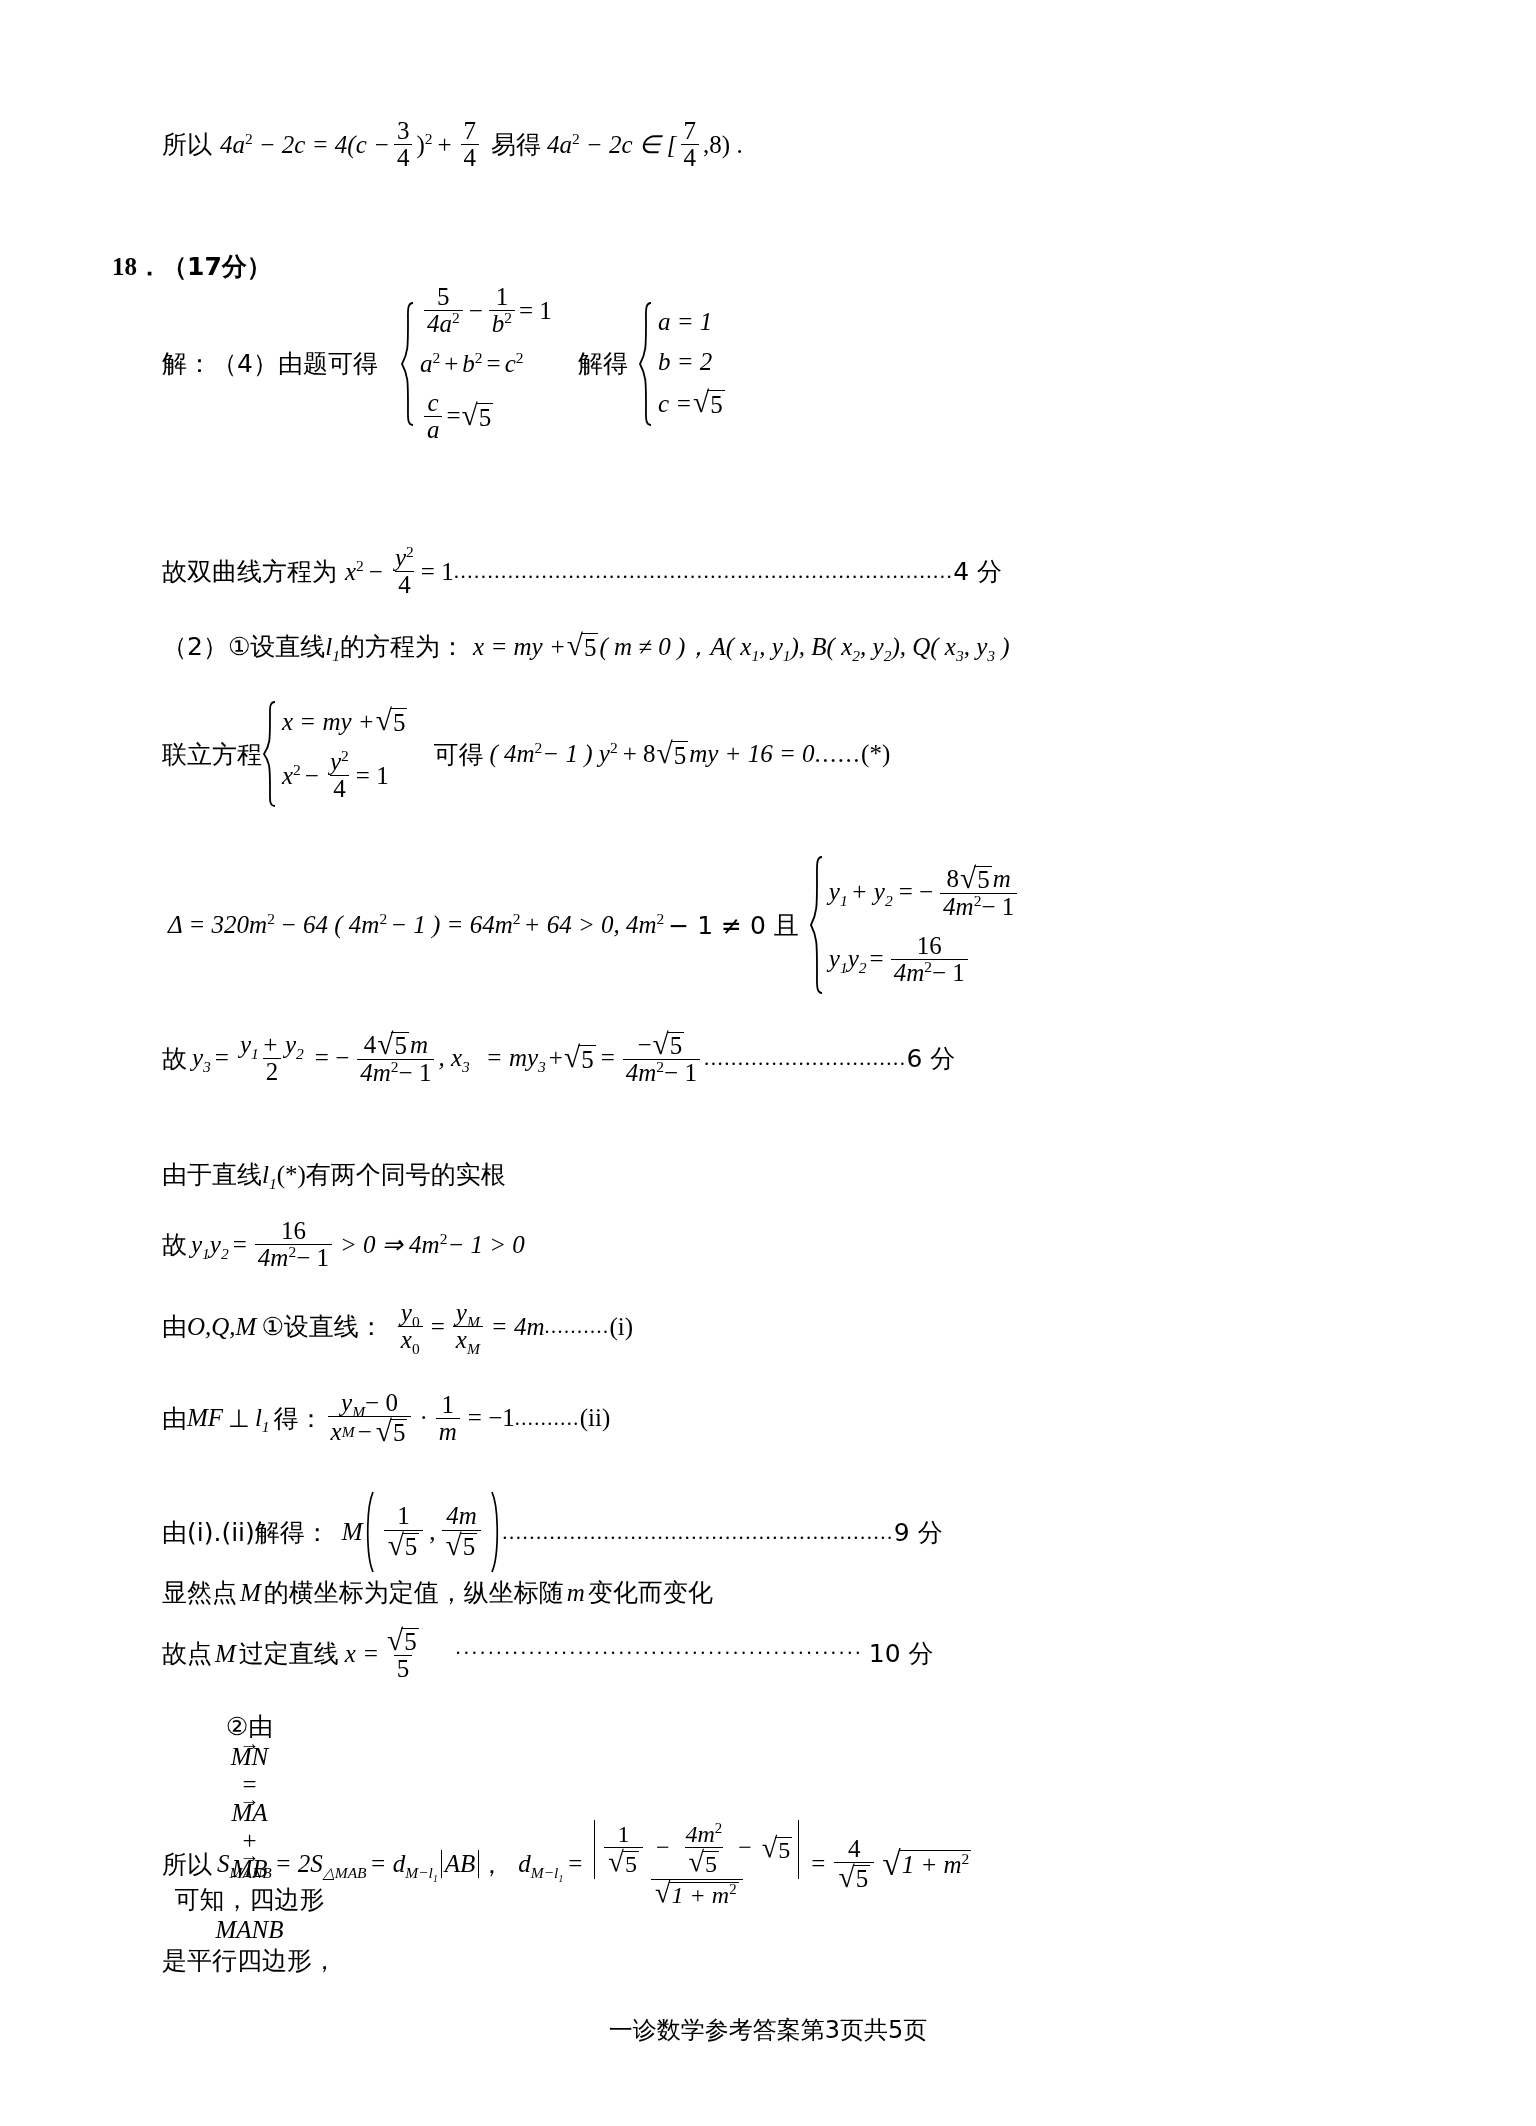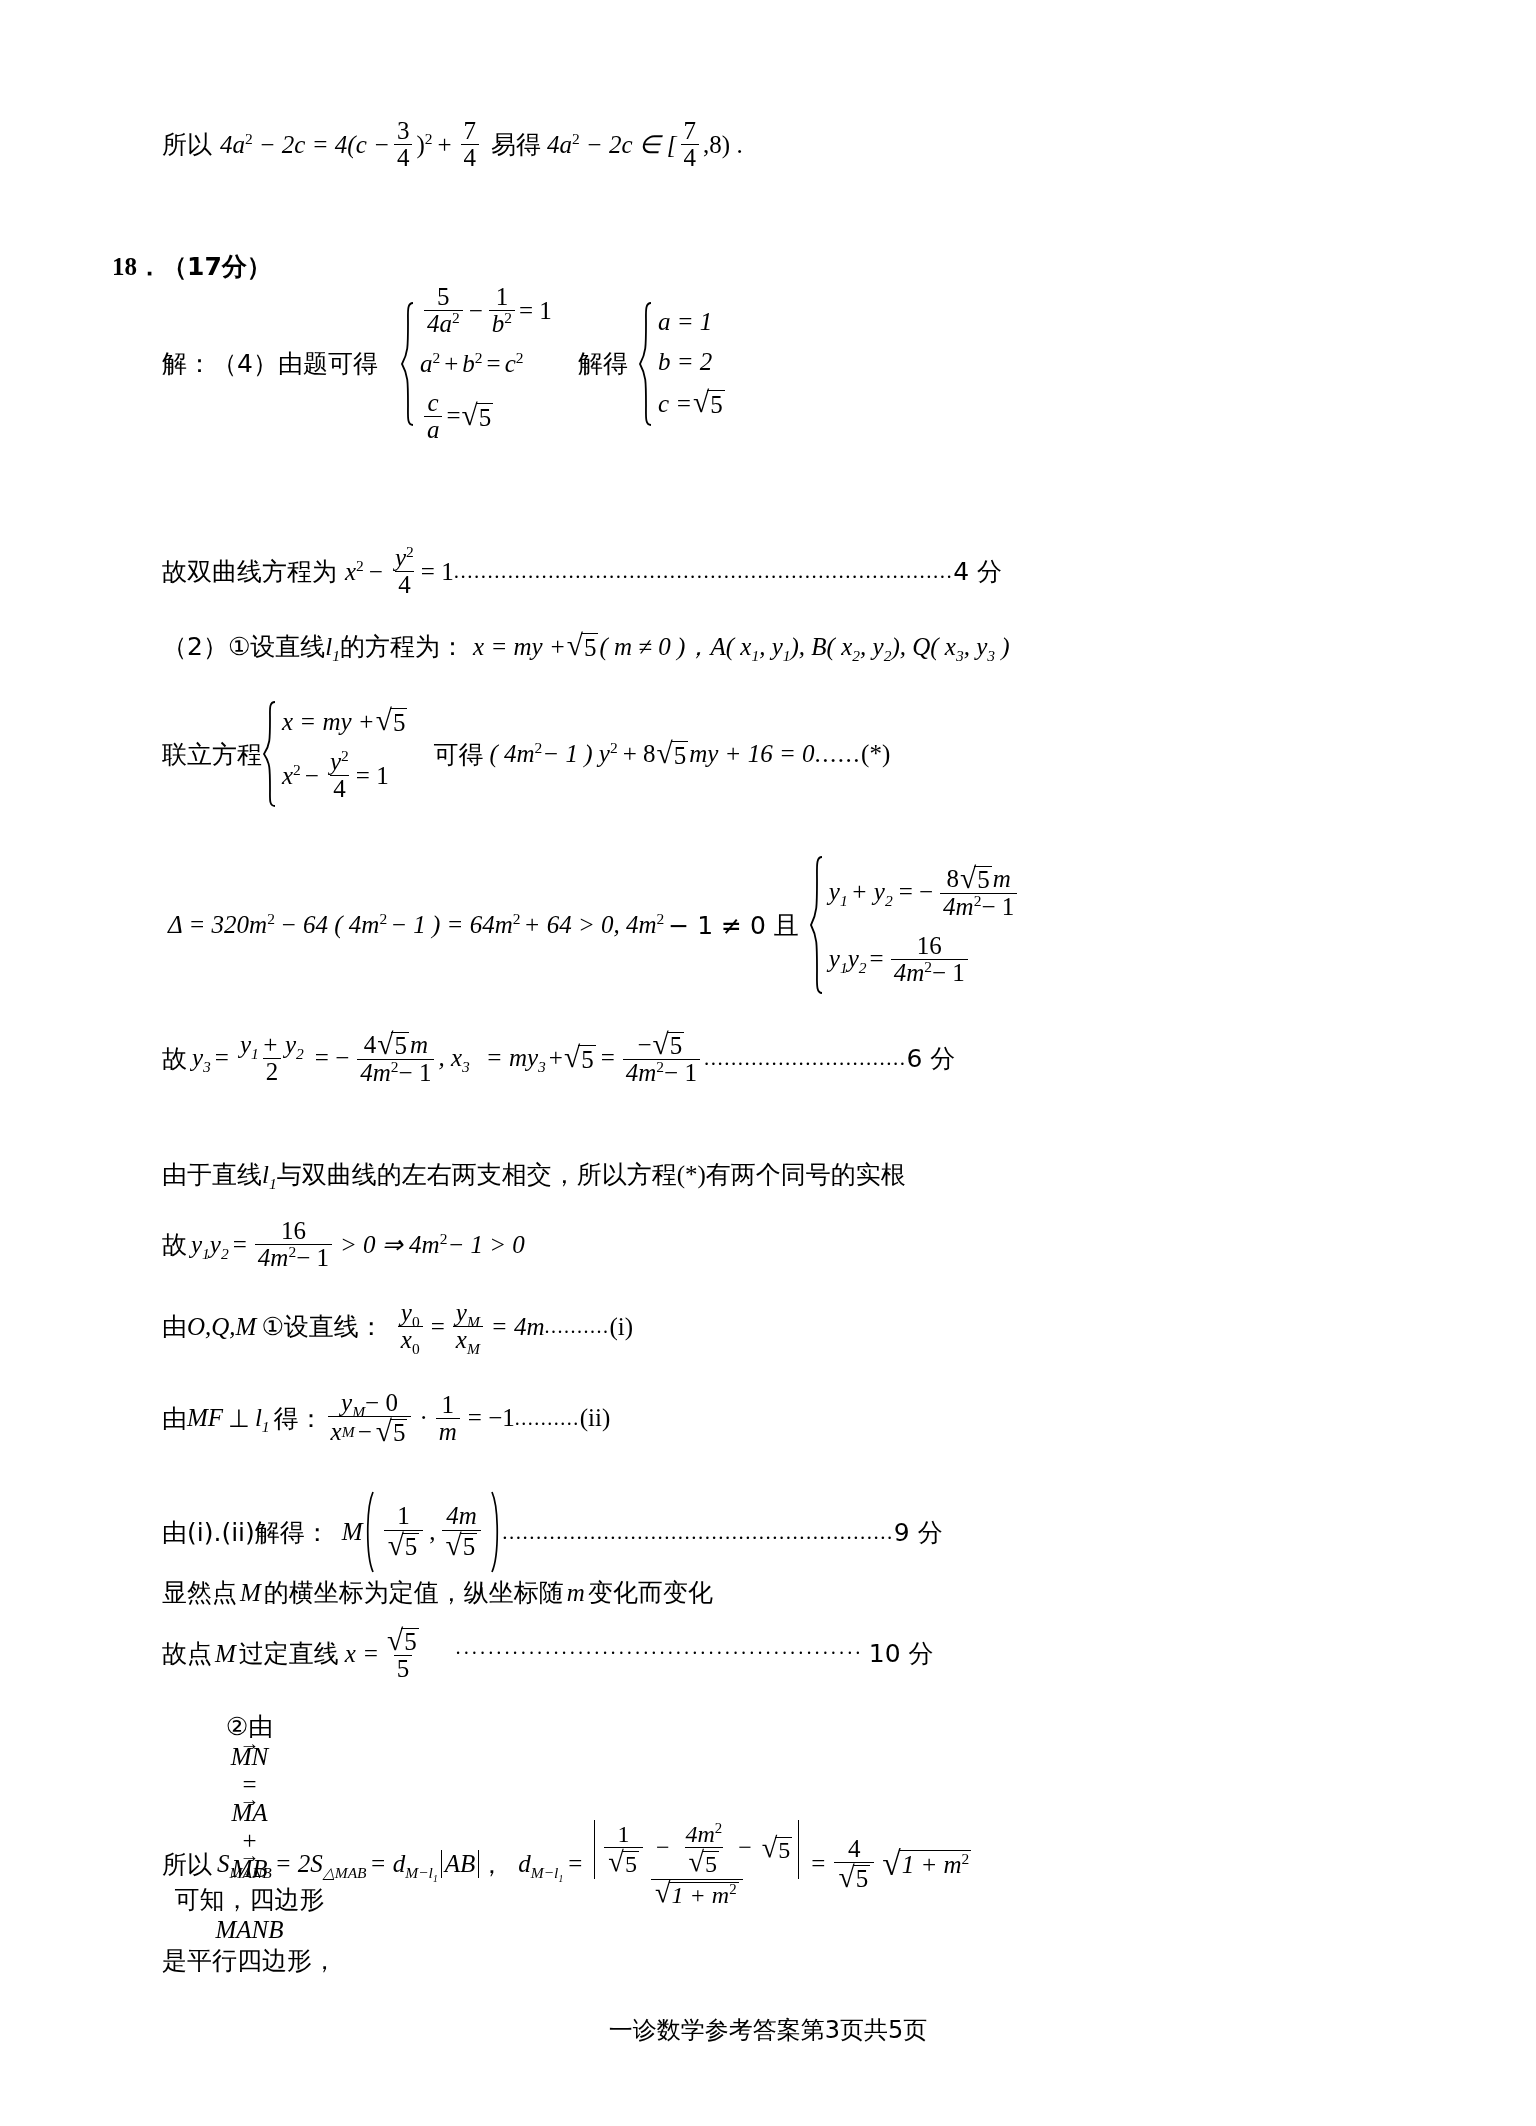--- a/index.html
+++ b/index.html
@@ -312,21 +312,20 @@
       </span>
       <span class="den"><span class="mi">4m</span><sup class="mn">2</sup><span class="mn">− 1</span></span>
     </span>
     <span class="mn dots" style="font-size:21px">..............................</span>
     <span class="cn">6 分</span>
   </div>
 
   <div class="row" style="position:absolute;left:162px;top:1158px;font-size:25px;">
     <span class="cn">由于直线</span>
     <span class="mi"><span>l</span><sub>1</sub></span>
-    <span class="cn">与双曲线的左右两支相交，所以方程</span>
     <span class="mn">(*)</span>
     <span class="cn">有两个同号的实根</span>
   </div>
 
   <div class="row" style="position:absolute;left:162px;top:1218px;font-size:25px;">
     <span class="cn">故</span>
     <span class="mi" style="margin-left:4px"><span>y</span><sub>1</sub></span>
     <span class="mi"><span>y</span><sub>2</sub></span>
     <span class="mn" style="margin:0 4px">=</span>
     <span class="frac">

